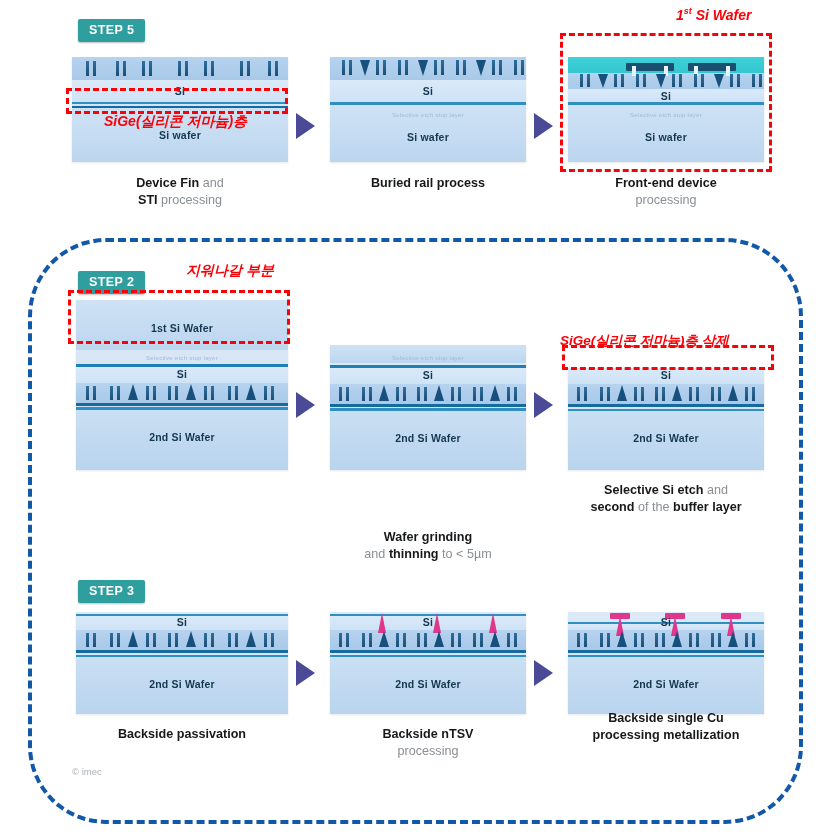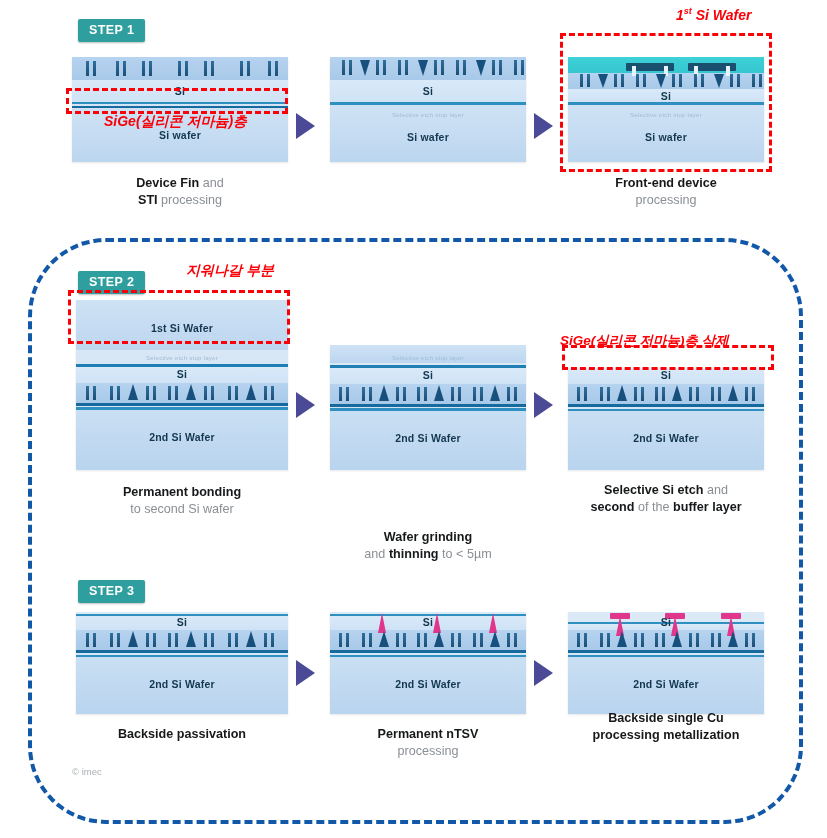--- a/index.html
+++ b/index.html
@@ -161,21 +161,21 @@
     font-size: 9.5px;
   }
 </style>
 </head>
 <body>
 
 <div id="root">
 
   <div class="blue-enclosure"></div>
 
-  <div class="step-badge" style="left:78px; top:19px;">STEP 1</div>
+  <div class="step-badge" style="left:78px; top:19px;">STEP 5</div>
 
   <div class="panel" style="left:72px; top:57px; width:216px;">
     <div class="fig" style="height:105px;">
       <div class="layer lay-fins" style="top:0; height:23px;"></div>
       <div class="layer lay-si" style="top:23px; height:22px;"></div>
       <div class="layer rule-thin" style="top:45px; height:2px;"></div>
       <div class="layer rule-deep" style="top:49px; height:2px;"></div>
       <div class="layer lay-siwafer" style="top:51px; height:54px;"></div>
 
       <div class="fin" style="left:14px; top:4px; height:15px;"></div>
@@ -226,20 +226,23 @@
       <div class="rail" style="left:146px; top:3px;"></div>
       <div class="fin" style="left:162px; top:3px; height:15px;"></div>
       <div class="fin" style="left:169px; top:3px; height:15px;"></div>
       <div class="fin" style="left:184px; top:3px; height:15px;"></div>
       <div class="fin" style="left:191px; top:3px; height:15px;"></div>
 
       <div class="lbl" style="top:28px;">Si</div>
       <div class="lbl-faint" style="top:54px;">Selective etch stop layer</div>
       <div class="lbl" style="top:74px;">Si wafer</div>
     </div>
+    <div class="caption" style="top:118px;">
+      <b>Buried rail process</b>
+    </div>
   </div>
 
   <div class="arrow" style="left:534px; top:113px;"></div>
 
   <div class="panel" style="left:568px; top:57px; width:196px;">
     <div class="fig" style="height:105px;">
       <div class="layer lay-topcyan" style="top:0; height:16px;"></div>
       <div class="layer lay-fins" style="top:16px; height:16px;"></div>
       <div class="layer lay-si" style="top:32px; height:13px;"></div>
       <div class="layer rule-thin" style="top:45px; height:2.5px;"></div>
@@ -313,24 +316,20 @@
       <div class="fin" style="left:152px; top:86px; height:14px;"></div>
       <div class="fin" style="left:159px; top:86px; height:14px;"></div>
       <div class="rail-up" style="left:170px; top:84px; border-bottom-width:16px;"></div>
       <div class="fin" style="left:188px; top:86px; height:14px;"></div>
       <div class="fin" style="left:195px; top:86px; height:14px;"></div>
 
       <div class="lbl" style="top:22px;"><span>1st Si Wafer</span></div>
       <div class="lbl-faint" style="top:54px;">Selective etch stop layer</div>
       <div class="lbl" style="top:68px;">Si</div>
       <div class="lbl" style="top:131px;">2nd Si Wafer</div>
-    </div>
-    <div class="caption" style="top:184px;">
-      <b>Permanent bonding</b><br>
-      <span>to second Si wafer</span>
     </div>
   </div>
 
   <div class="arrow" style="left:296px; top:392px;"></div>
 
   <div class="panel" style="left:330px; top:345px; width:196px;">
     <div class="fig" style="height:125px;">
       <div class="layer lay-siwafer" style="top:0; height:18px;"></div>
       <div class="layer rule-dark" style="top:20px; height:2.5px;"></div>
       <div class="layer lay-si" style="top:22.5px; height:16px;"></div>
@@ -476,21 +475,21 @@
       <div class="fin" style="left:150px; top:21px; height:14px;"></div>
       <div class="ntsv" style="left:159px; top:1px;"></div>
       <div class="rail-up" style="left:160px; top:19px; border-bottom-width:16px;"></div>
       <div class="fin" style="left:177px; top:21px; height:14px;"></div>
       <div class="fin" style="left:184px; top:21px; height:14px;"></div>
 
       <div class="lbl" style="top:4px;">Si</div>
       <div class="lbl" style="top:66px;">2nd Si Wafer</div>
     </div>
     <div class="caption" style="top:114px;">
-      <b>Permanent nTSV</b><br>
+      <b>Backside nTSV</b><br>
       <span>processing</span>
     </div>
   </div>
 
   <div class="arrow" style="left:534px; top:660px;"></div>
 
   <div class="panel" style="left:568px; top:612px; width:196px;">
     <div class="fig" style="height:102px;">
       <div class="layer rule-thin" style="top:10px; height:2px;"></div>
       <div class="layer lay-si" style="top:12px; height:6px;"></div>

